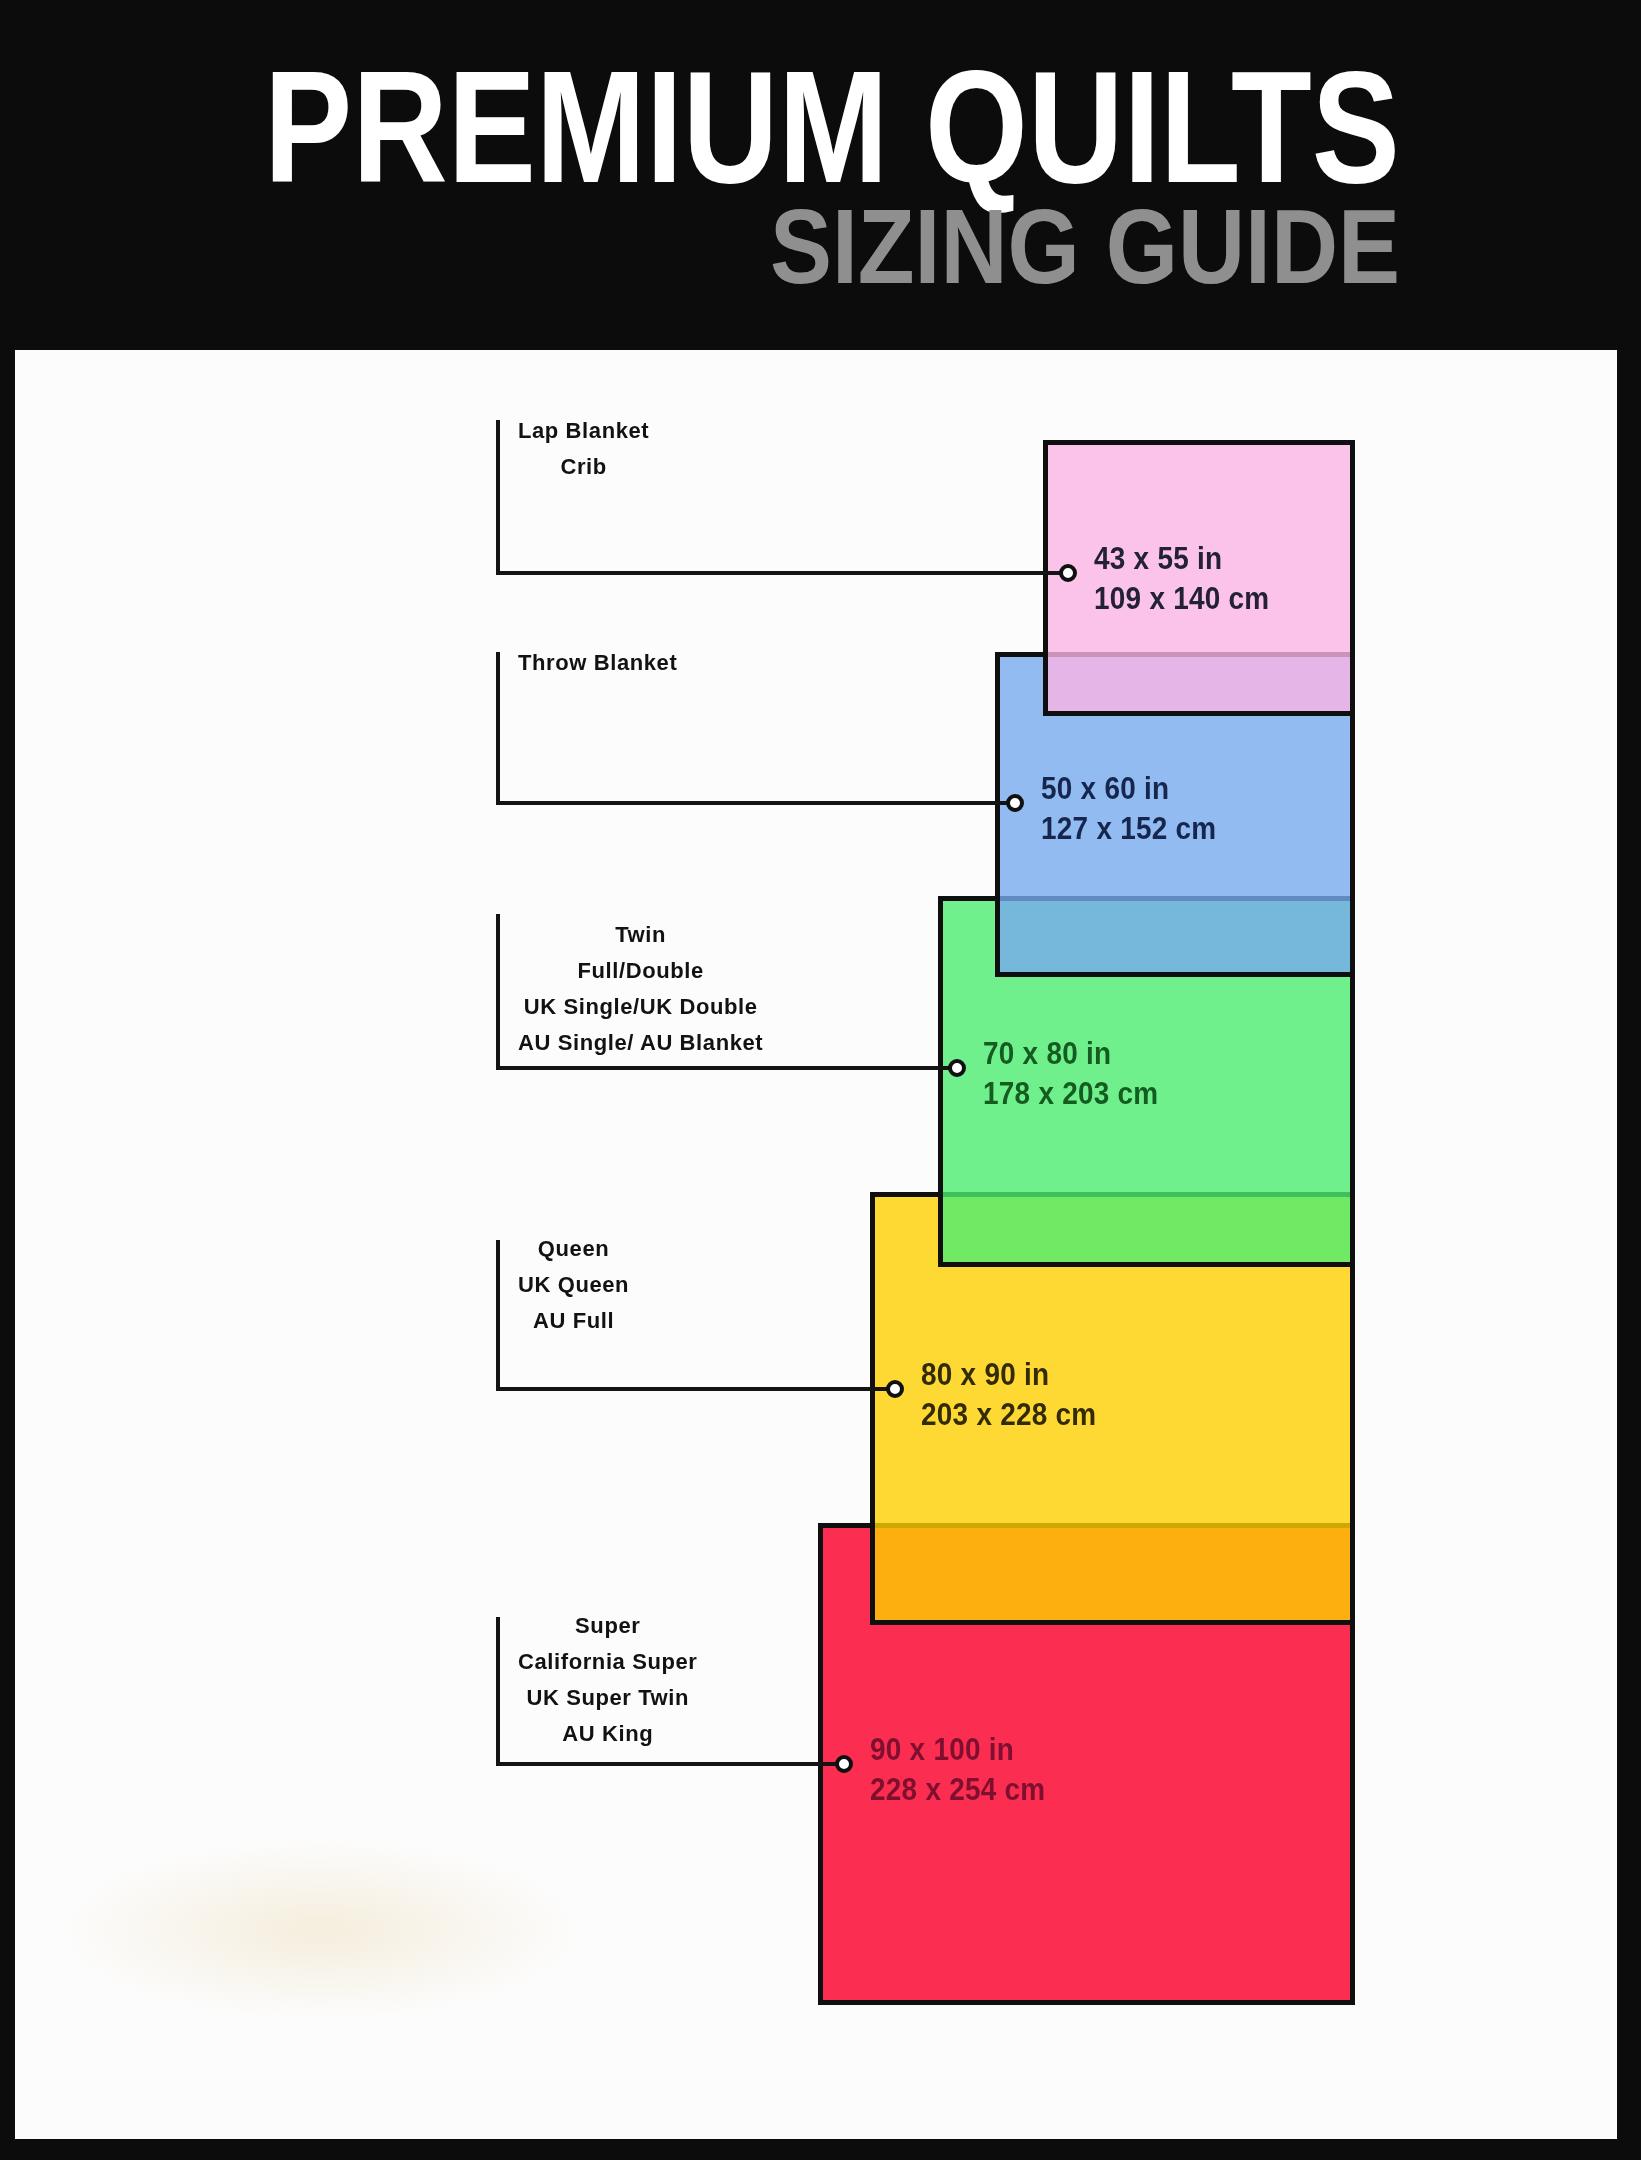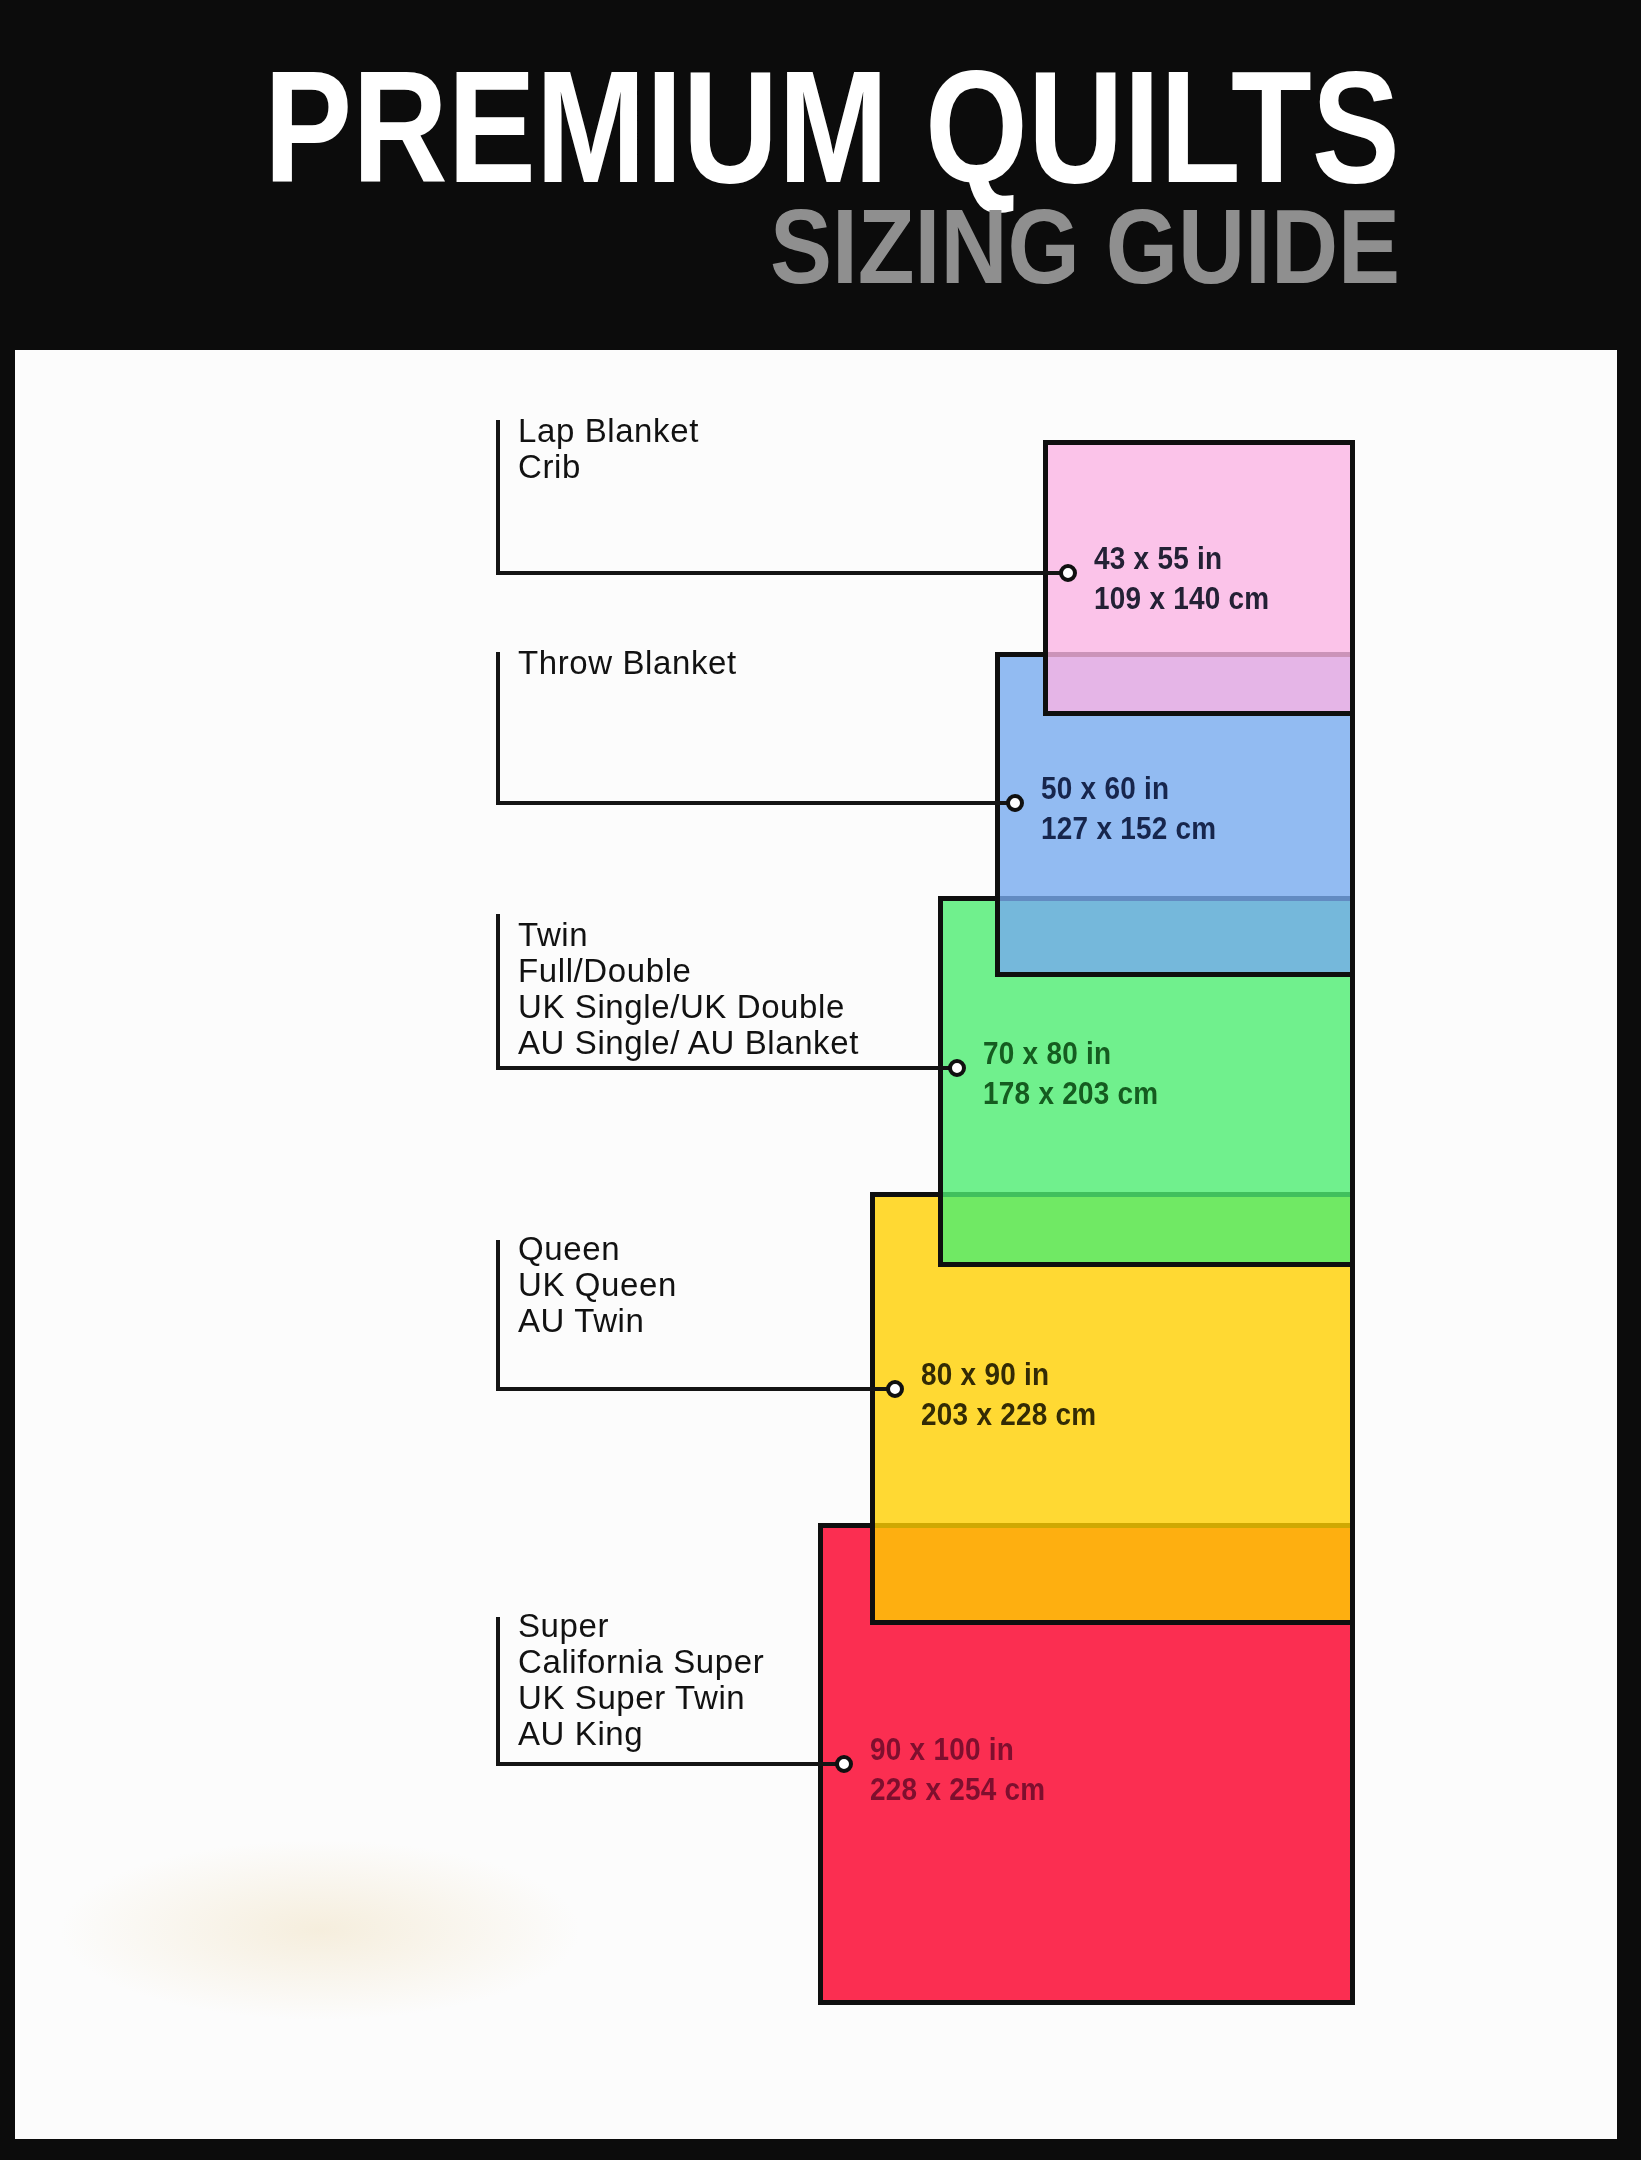--- a/index.html
+++ b/index.html
@@ -23,22 +23,23 @@
   .rect.green {left:938px; top:896px; width:417px;height:371px;background:rgba(76,236,113,0.8);}
   .rect.blue  {left:995px; top:652px; width:360px;height:325px;background:rgba(119,170,239,0.8);}
   .rect.pink  {left:1043px;top:440px; width:312px;height:276px;background:rgba(250,180,228,0.8);}
   .vline,.hline{position:absolute;background:#141414;}
   .marker{
     position:absolute;width:10px;height:10px;border-radius:50%;
     background:#ffffff;border:4px solid #101010;
   }
   .grouplabel{
     position:absolute;left:518px;color:#121212;
-    font-size:33px;font-weight:400;line-height:36px;letter-spacing:0.6px;
+    font-size:22px;font-weight:700;line-height:36px;letter-spacing:0.6px;
     white-space:nowrap;
+    text-align:center;
   }
   .sizetext{
     position:absolute;font-size:31px;font-weight:600;line-height:40px;
     letter-spacing:0.3px;white-space:nowrap;
     transform:scaleX(0.9);transform-origin:left center;
   }
   .sizetext.c-pink  {color:#232135;}
   .sizetext.c-blue  {color:#17264d;}
   .sizetext.c-green {color:#155c20;}
   .sizetext.c-yellow{color:#332b05;}
@@ -101,21 +102,21 @@
   <div class="sizetext c-green" style="left:983px;top:1034px">
     <div>70 x 80 in</div>
     <div>178 x 203 cm</div>
   </div>
 </div>
 
 <div>
   <div class="grouplabel" style="top:1231px">
     <div>Queen</div>
     <div>UK Queen</div>
-    <div>AU Twin</div>
+    <div>AU Full</div>
   </div>
   <div class="vline" style="left:496px;top:1240px;width:4px;height:151px"></div>
   <div class="hline" style="left:496px;top:1387px;width:401px;height:4px"></div>
   <div class="marker" style="left:886px;top:1380px"></div>
   <div class="sizetext c-yellow" style="left:921px;top:1355px">
     <div>80 x 90 in</div>
     <div>203 x 228 cm</div>
   </div>
 </div>
 

